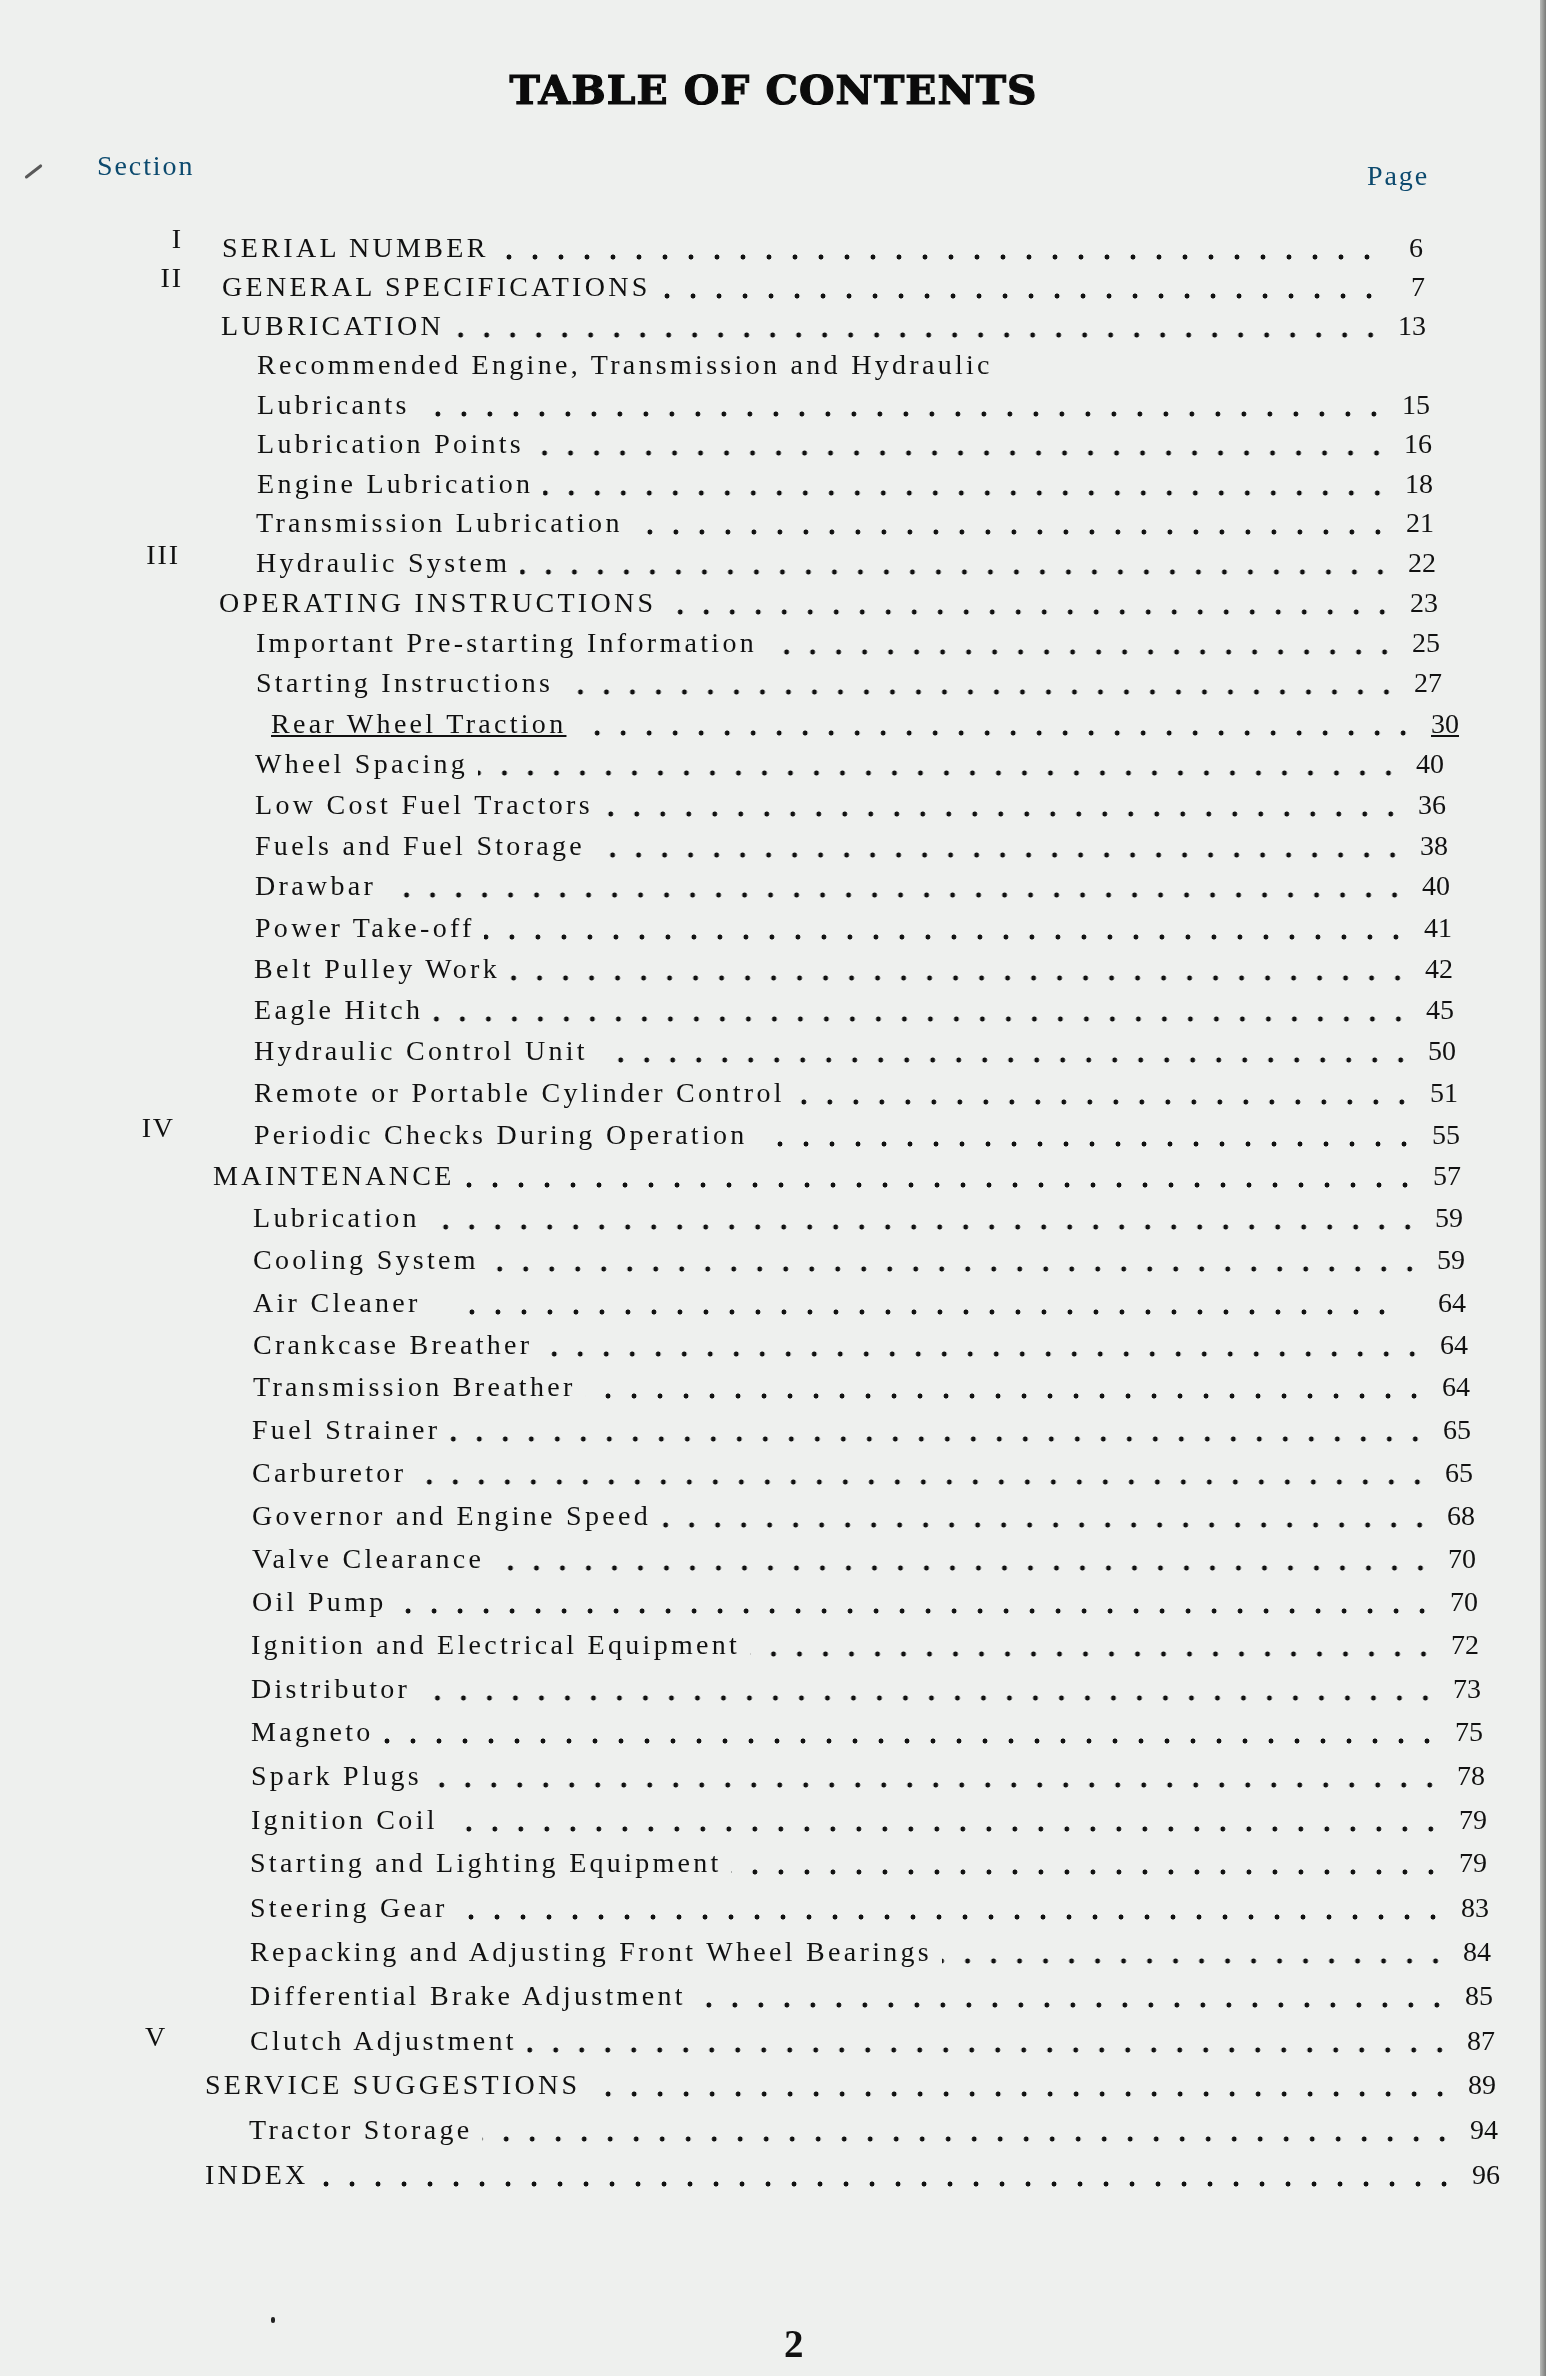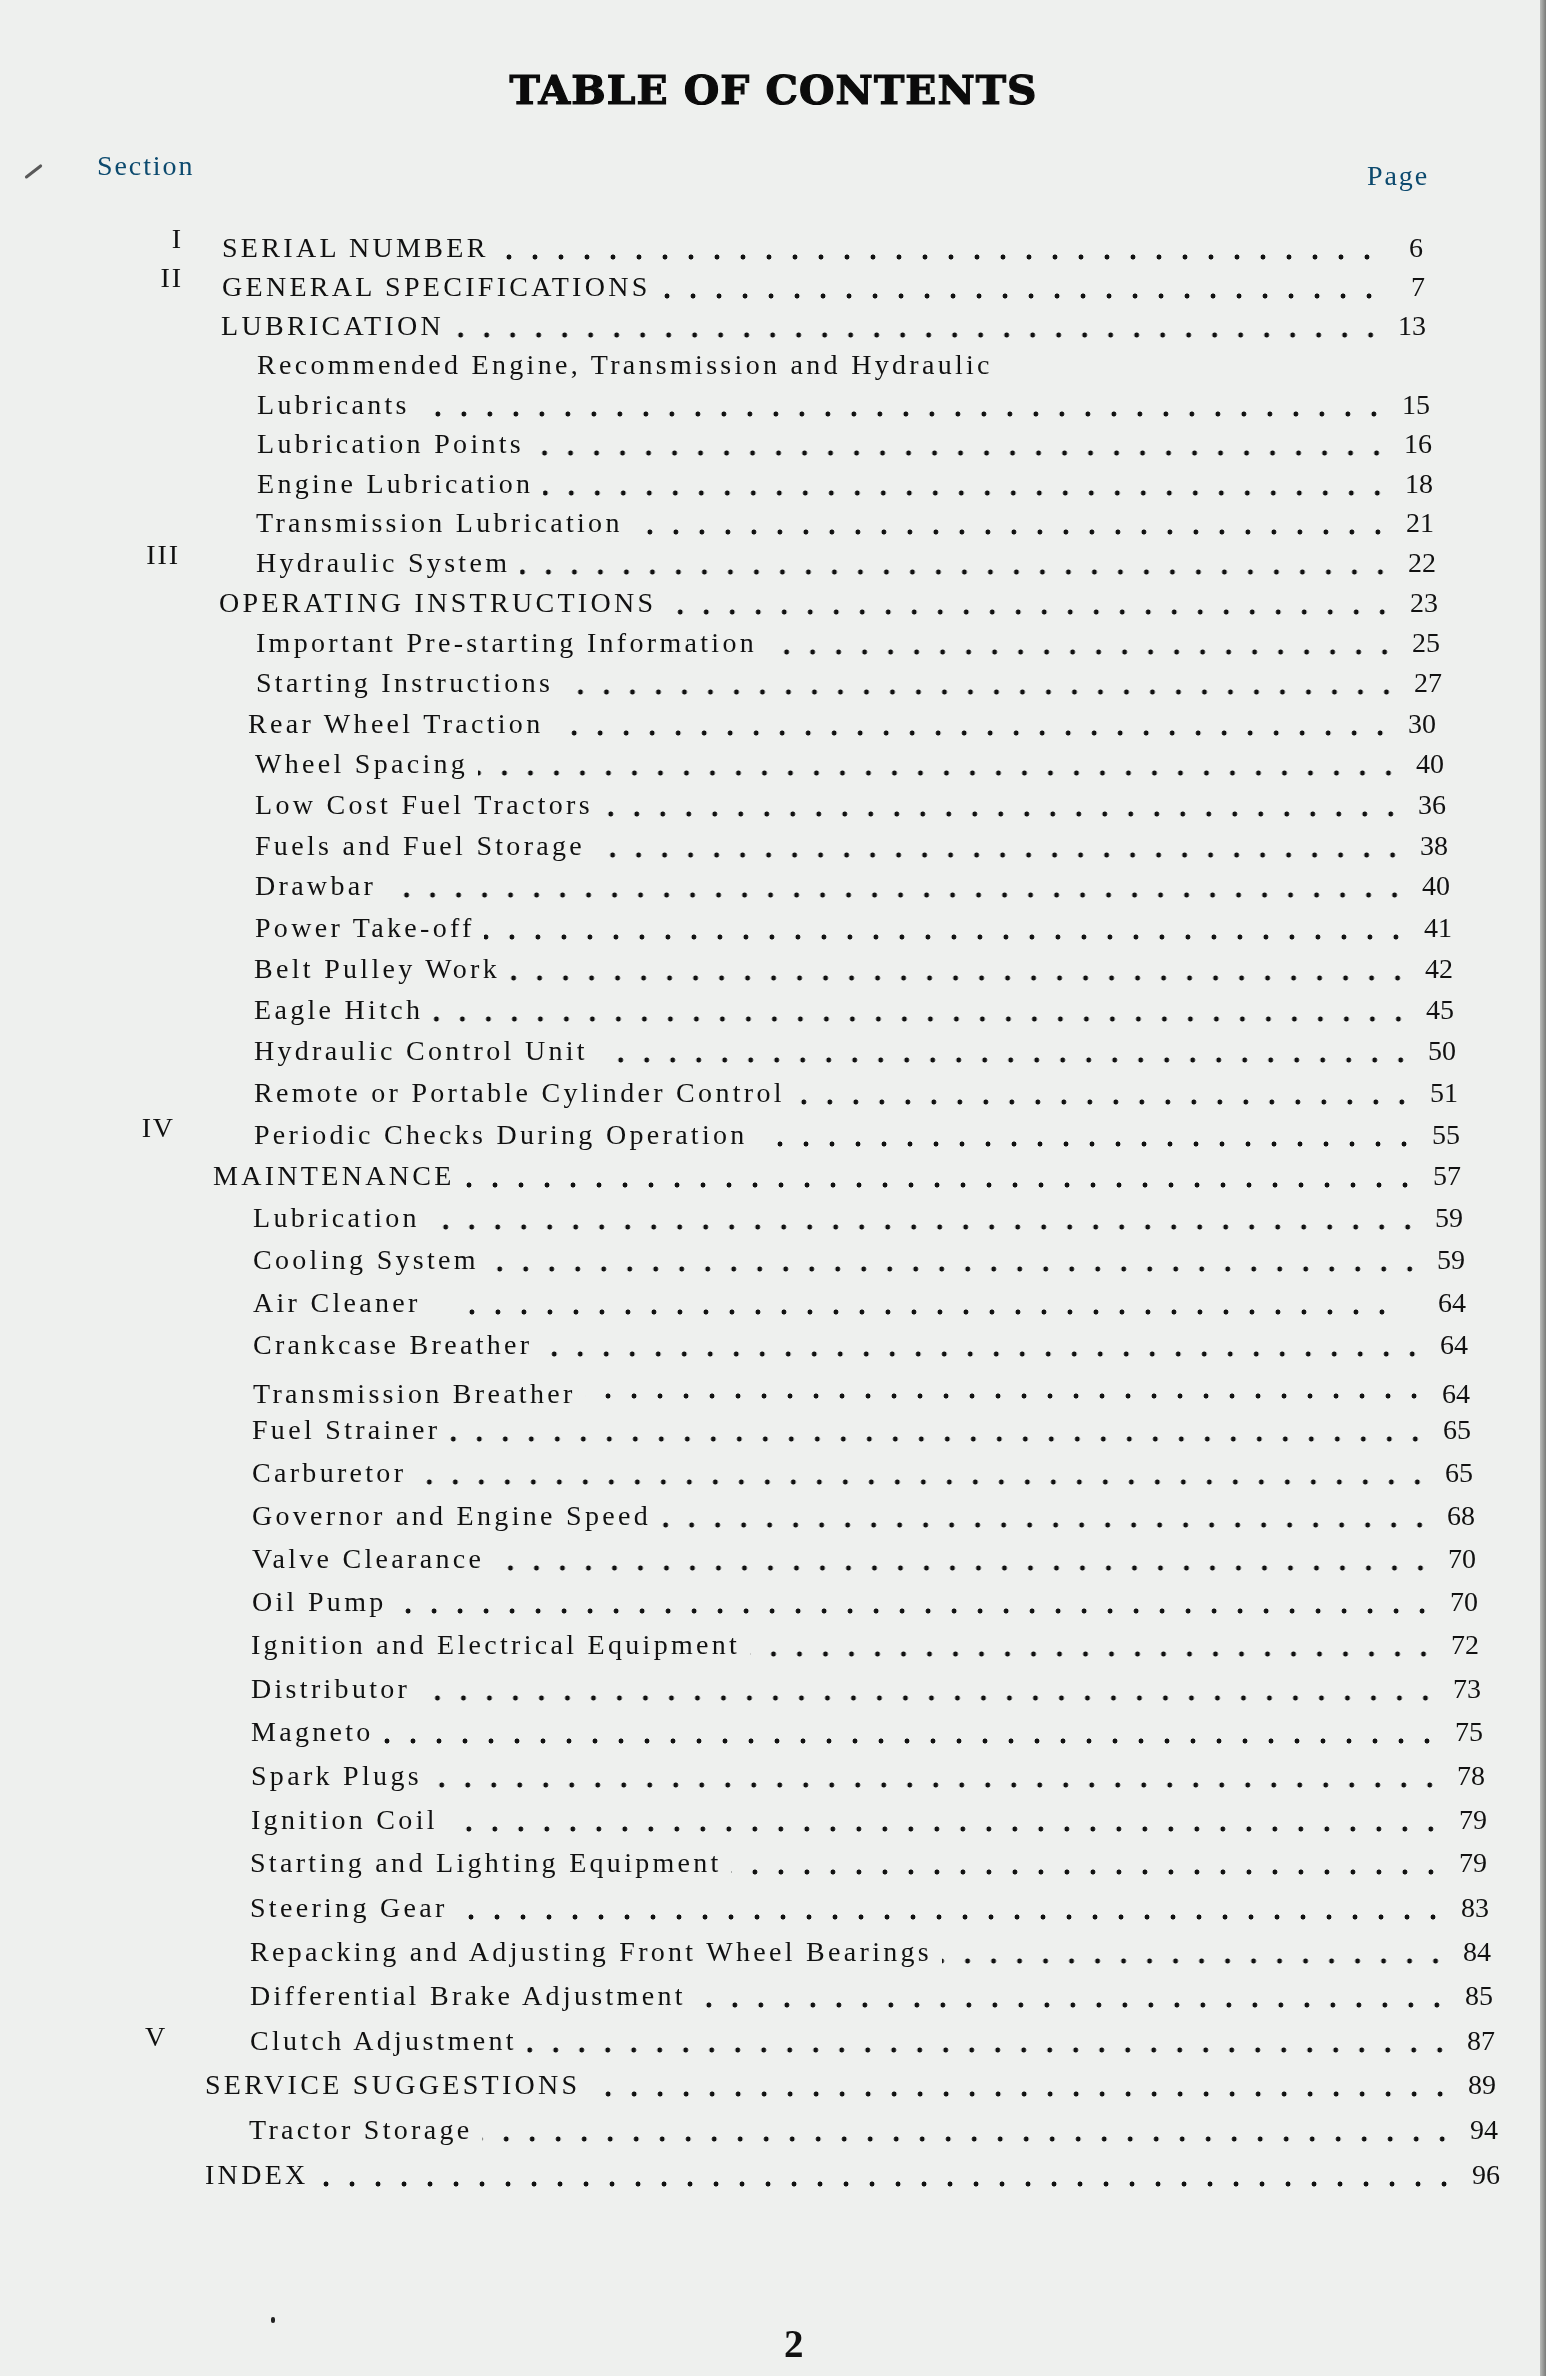--- a/index.html
+++ b/index.html
@@ -117,21 +117,21 @@
     <div class="row" style="top: 579px; left: 256px; width: 1184px;">
       <span class="label">Important Pre-starting Information</span>
       <span class="leader"></span>
       <span class="page-num">25</span>
     </div>
     <div class="row" style="top: 619px; left: 256px; width: 1186px;">
       <span class="label">Starting Instructions</span>
       <span class="leader"></span>
       <span class="page-num">27</span>
     </div>
-    <div class="row" style="top: 660px; left: 248px; width: 1188px;">
+    <div class="row" style="top: 660px; left: 271px; width: 1188px; text-decoration: underline;">
       <span class="label">Rear Wheel Traction</span>
       <span class="leader"></span>
       <span class="page-num">30</span>
     </div>
     <div class="row" style="top: 700px; left: 255px; width: 1189px;">
       <span class="label">Wheel Spacing</span>
       <span class="leader"></span>
       <span class="page-num">40</span>
     </div>
     <div class="row" style="top: 741px; left: 255px; width: 1191px;">
@@ -198,21 +198,21 @@
     <div class="row" style="top: 1239px; left: 253px; width: 1213px; gap: 28px;">
       <span class="label">Air Cleaner</span>
       <span class="leader"></span>
       <span class="page-num">64</span>
     </div>
     <div class="row" style="top: 1281px; left: 253px; width: 1215px;">
       <span class="label">Crankcase Breather</span>
       <span class="leader"></span>
       <span class="page-num">64</span>
     </div>
-    <div class="row" style="top: 1323px; left: 253px; width: 1217px; align-items: flex-end;">
+    <div class="row" style="top: 1323px; left: 253px; width: 1217px;">
       <span class="label">Transmission Breather</span>
       <span class="leader"></span>
       <span class="page-num">64</span>
     </div>
     <div class="row" style="top: 1366px; left: 252px; width: 1219px;">
       <span class="label">Fuel Strainer</span>
       <span class="leader"></span>
       <span class="page-num">65</span>
     </div>
     <div class="row" style="top: 1409px; left: 252px; width: 1221px;">

